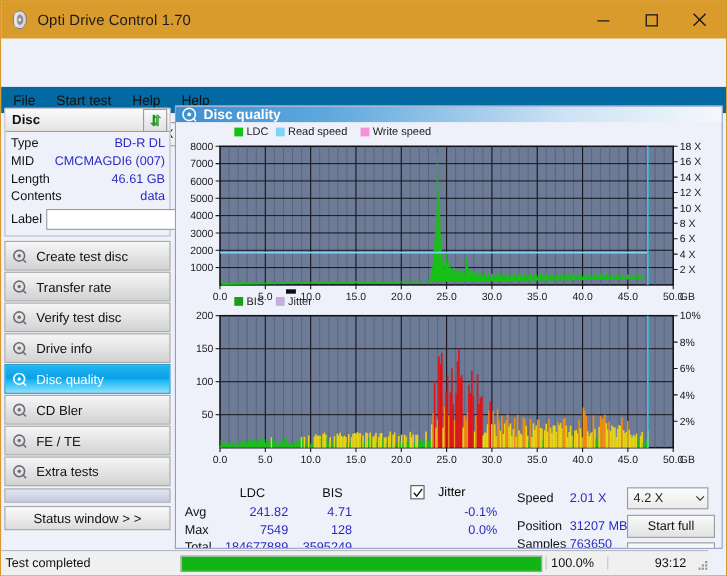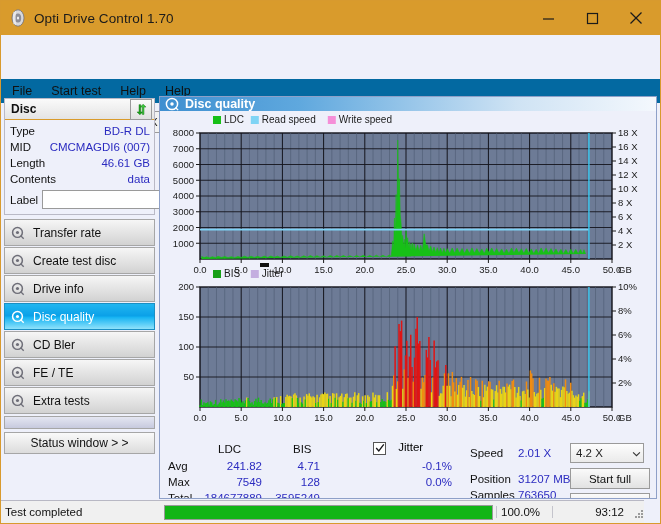--- a/index.html
+++ b/index.html
@@ -384,29 +384,37 @@
         </div>
       </div>
 
       <div class="nav" id="nav-list">
           <div class="nav-btn">
             <svg width="14" height="14" viewBox="0 0 16 16">
               <circle cx="7.4" cy="7.4" r="5.6" fill="none" stroke="#6e6e78" stroke-width="1.7"></circle>
               <circle cx="7.4" cy="7.4" r="1.8" fill="#6e6e78"></circle>
               <path d="M11 11 L14.5 14.5" stroke="#6e6e78" stroke-width="1.6"></path>
             </svg>
-            <span>Transfer rate</span>
+            <span>Create test disc</span>
           </div>
           <div class="nav-btn">
             <svg width="14" height="14" viewBox="0 0 16 16">
               <circle cx="7.4" cy="7.4" r="5.6" fill="none" stroke="#6e6e78" stroke-width="1.7"></circle>
               <circle cx="7.4" cy="7.4" r="1.8" fill="#6e6e78"></circle>
               <path d="M11 11 L14.5 14.5" stroke="#6e6e78" stroke-width="1.6"></path>
             </svg>
-            <span>Create test disc</span>
+            <span>Transfer rate</span>
+          </div>
+          <div class="nav-btn">
+            <svg width="14" height="14" viewBox="0 0 16 16">
+              <circle cx="7.4" cy="7.4" r="5.6" fill="none" stroke="#6e6e78" stroke-width="1.7"></circle>
+              <circle cx="7.4" cy="7.4" r="1.8" fill="#6e6e78"></circle>
+              <path d="M11 11 L14.5 14.5" stroke="#6e6e78" stroke-width="1.6"></path>
+            </svg>
+            <span>Verify test disc</span>
           </div>
           <div class="nav-btn">
             <svg width="14" height="14" viewBox="0 0 16 16">
               <circle cx="7.4" cy="7.4" r="5.6" fill="none" stroke="#6e6e78" stroke-width="1.7"></circle>
               <circle cx="7.4" cy="7.4" r="1.8" fill="#6e6e78"></circle>
               <path d="M11 11 L14.5 14.5" stroke="#6e6e78" stroke-width="1.6"></path>
             </svg>
             <span>Drive info</span>
           </div>
           <div class="nav-btn active">

